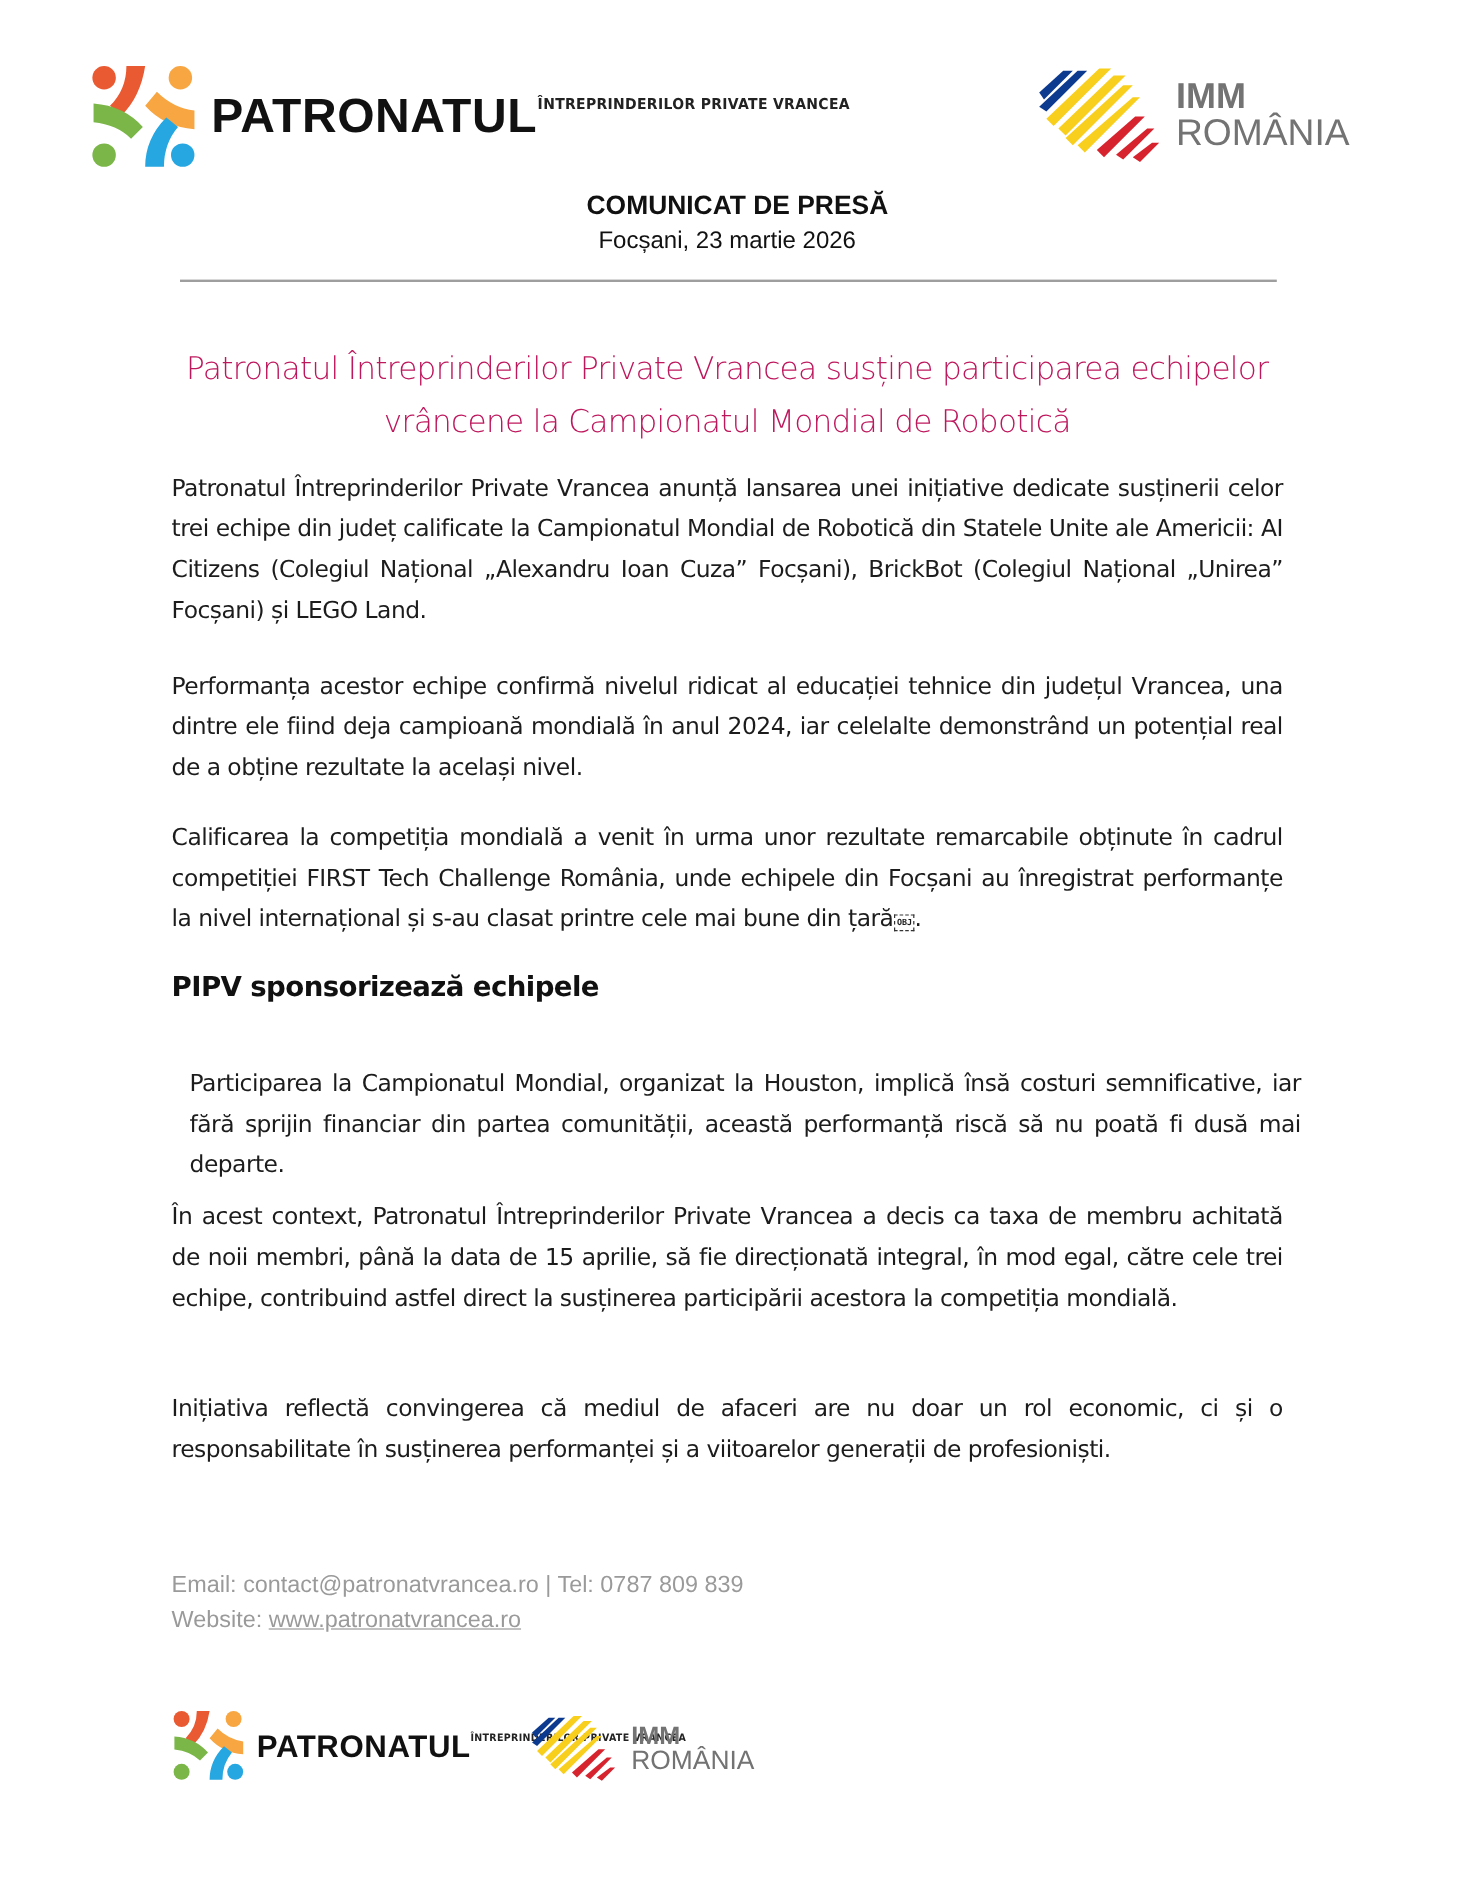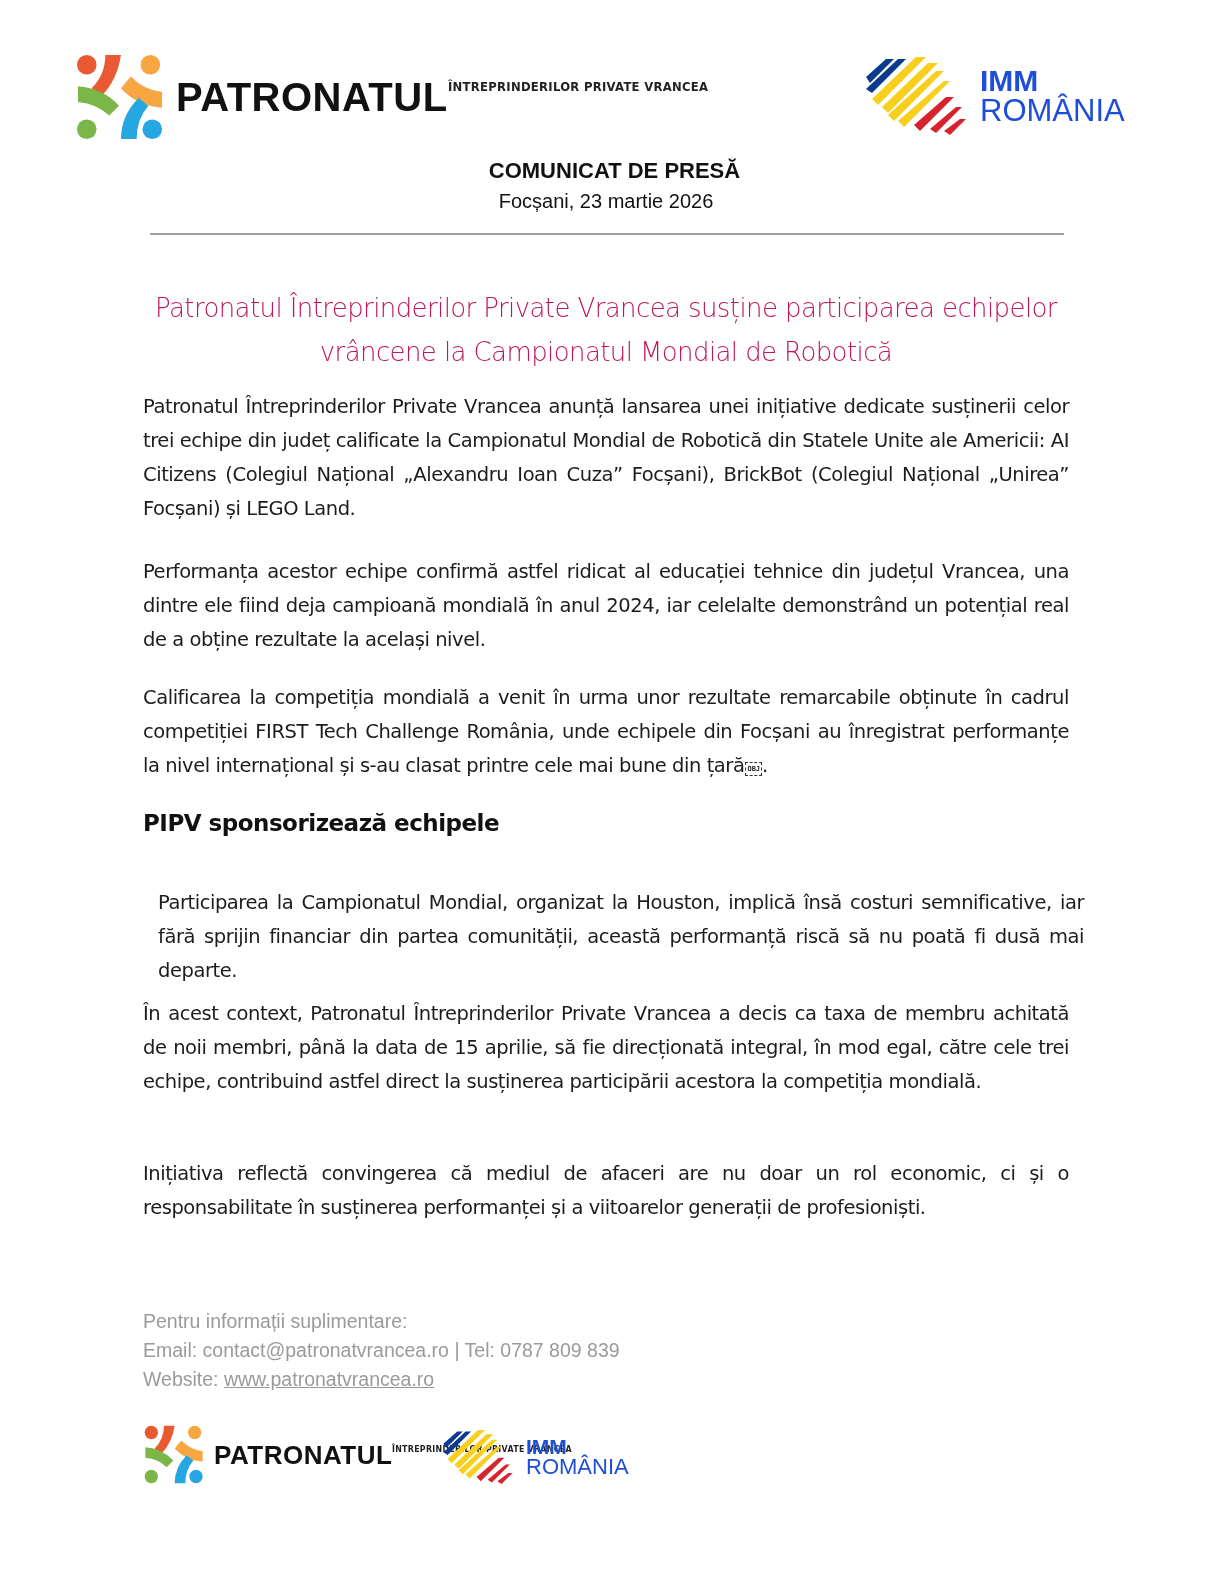--- a/index.html
+++ b/index.html
@@ -6,21 +6,21 @@
   body { width: 1224px; height: 1584px; position: relative; overflow: hidden;
          font-family: "Liberation Sans", sans-serif; color: #1a1a1a; }
 
   .logo-pipv { position: absolute; display: flex; align-items: center; }
   .logo-pipv .mark { position: relative; }
   .logo-pipv .words { display: flex; flex-direction: row; }
   .logo-pipv .big { font-family: "Liberation Sans", sans-serif; font-weight: 700; color: #111; letter-spacing: 0.5px; line-height: 1; }
   .logo-pipv .small { font-family: "DejaVu Sans", sans-serif; font-weight: 700; color: #222; letter-spacing: 0.3px; line-height: 1; }
 
   .logo-imm { position: absolute; display: flex; align-items: center; }
-  .logo-imm .words { display: flex; flex-direction: column; color: #1d4ed8; line-height: 0.95; }
+  .logo-imm .words { display: flex; flex-direction: column; color: #737373; line-height: 0.95; }
   .logo-imm .w1 { font-family: "Liberation Sans", sans-serif; font-weight: 700; }
   .logo-imm .w2 { font-family: "Liberation Sans", sans-serif; font-weight: 400; }
 
   #top-pipv { left: 76px; top: 52px; }
   #top-pipv .mark { width: 88px; height: 90px; }
   #top-pipv .words { margin-left: 12px; }
   #top-pipv .big { font-size: 40px; }
   #top-pipv .small { font-size: 12.5px; margin-top: 4px; transform: scaleX(0.93); transform-origin: left; }
 
   #top-imm { left: 864px; top: 55px; }
@@ -114,31 +114,30 @@
 
 <div class="header">
   <div class="title">COMUNICAT DE PRESĂ</div>
   <div class="date">Focșani, 23 martie 2026</div>
 </div>
 <div class="rule"></div>
 
 <div class="headline">Patronatul Întreprinderilor Private Vrancea susține participarea echipelor vrâncene la Campionatul Mondial de Robotică</div>
 
 <p class="body-text last-left" id="p1" style="margin:0">Patronatul Întreprinderilor Private Vrancea anunță lansarea unei inițiative dedicate susținerii celor trei echipe din județ calificate la Campionatul Mondial de Robotică din Statele Unite ale Americii: AI Citizens (Colegiul Național „Alexandru Ioan Cuza” Focșani), BrickBot (Colegiul Național „Unirea” Focșani) și LEGO Land.</p>
-<p class="body-text last-left" id="p2" style="margin:0">Performanța acestor echipe confirmă astfel ridicat al educației tehnice din județul Vrancea, una dintre ele fiind deja campioană mondială în anul 2024, iar celelalte demonstrând un potențial real de a obține rezultate la același nivel.</p>
+<p class="body-text last-left" id="p2" style="margin:0">Performanța acestor echipe confirmă nivelul ridicat al educației tehnice din județul Vrancea, una dintre ele fiind deja campioană mondială în anul 2024, iar celelalte demonstrând un potențial real de a obține rezultate la același nivel.</p>
 <p class="body-text last-left" id="p3" style="margin:0"><span>Calificarea la competiția mondială a venit în urma unor rezultate remarcabile obținute în cadrul competiției FIRST Tech Challenge România, unde echipele din Focșani au înregistrat performanțe la nivel internațional și s-au clasat printre cele mai bune din țară</span><span class="obj">OBJ</span><span>.</span></p>
 
 <div id="h2">PIPV sponsorizează echipele</div>
 
 <p class="body-text last-left" id="p4" style="margin:15px">Participarea la Campionatul Mondial, organizat la Houston, implică însă costuri semnificative, iar fără sprijin financiar din partea comunității, această performanță riscă să nu poată fi dusă mai departe.</p>
 <p class="body-text last-left" id="p5" style="margin:0">În acest context, Patronatul Întreprinderilor Private Vrancea a decis ca taxa de membru achitată de noii membri, până la data de 15 aprilie, să fie direcționată integral, în mod egal, către cele trei echipe, contribuind astfel direct la susținerea participării acestora la competiția mondială.</p>
 <p class="body-text last-left" id="p6" style="margin:0">Inițiativa reflectă convingerea că mediul de afaceri are nu doar un rol economic, ci și o responsabilitate în susținerea performanței și a viitoarelor generații de profesioniști.</p>
 
 <div class="contact">
-  <div>Pentru informații suplimentare:</div>
   <div>
     <span>Email: </span><span>contact@patronatvrancea.ro</span><span> | </span><span>Tel: </span><span>0787 809 839</span>
   </div>
   <div>
     <span>Website: </span><a>www.patronatvrancea.ro</a>
   </div>
 </div>
 
 <div class="logo-pipv" id="bot-pipv">
   <svg class="mark" viewBox="0 0 90 90">

